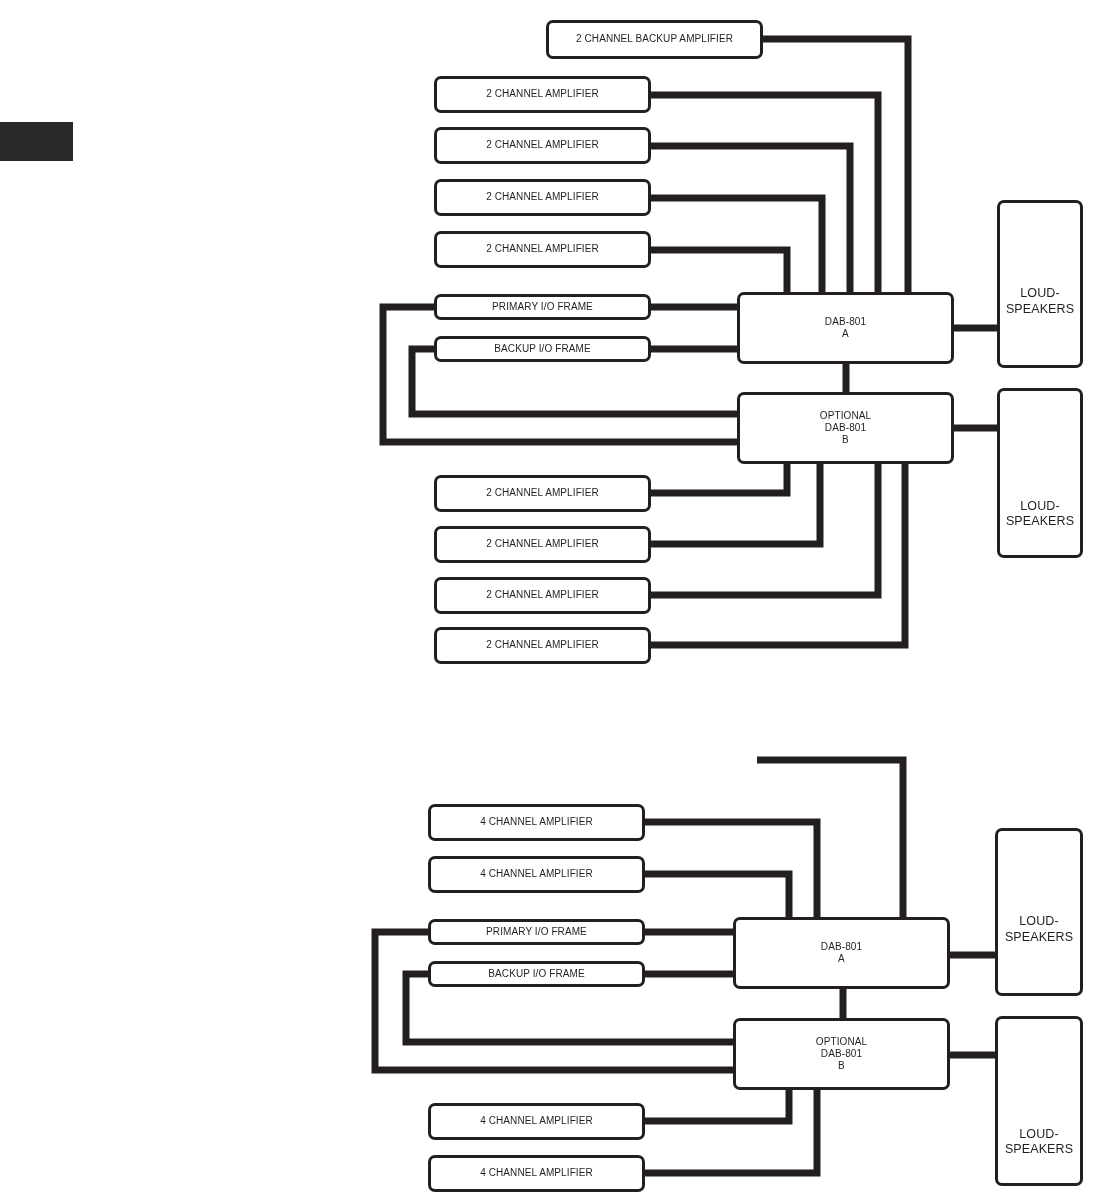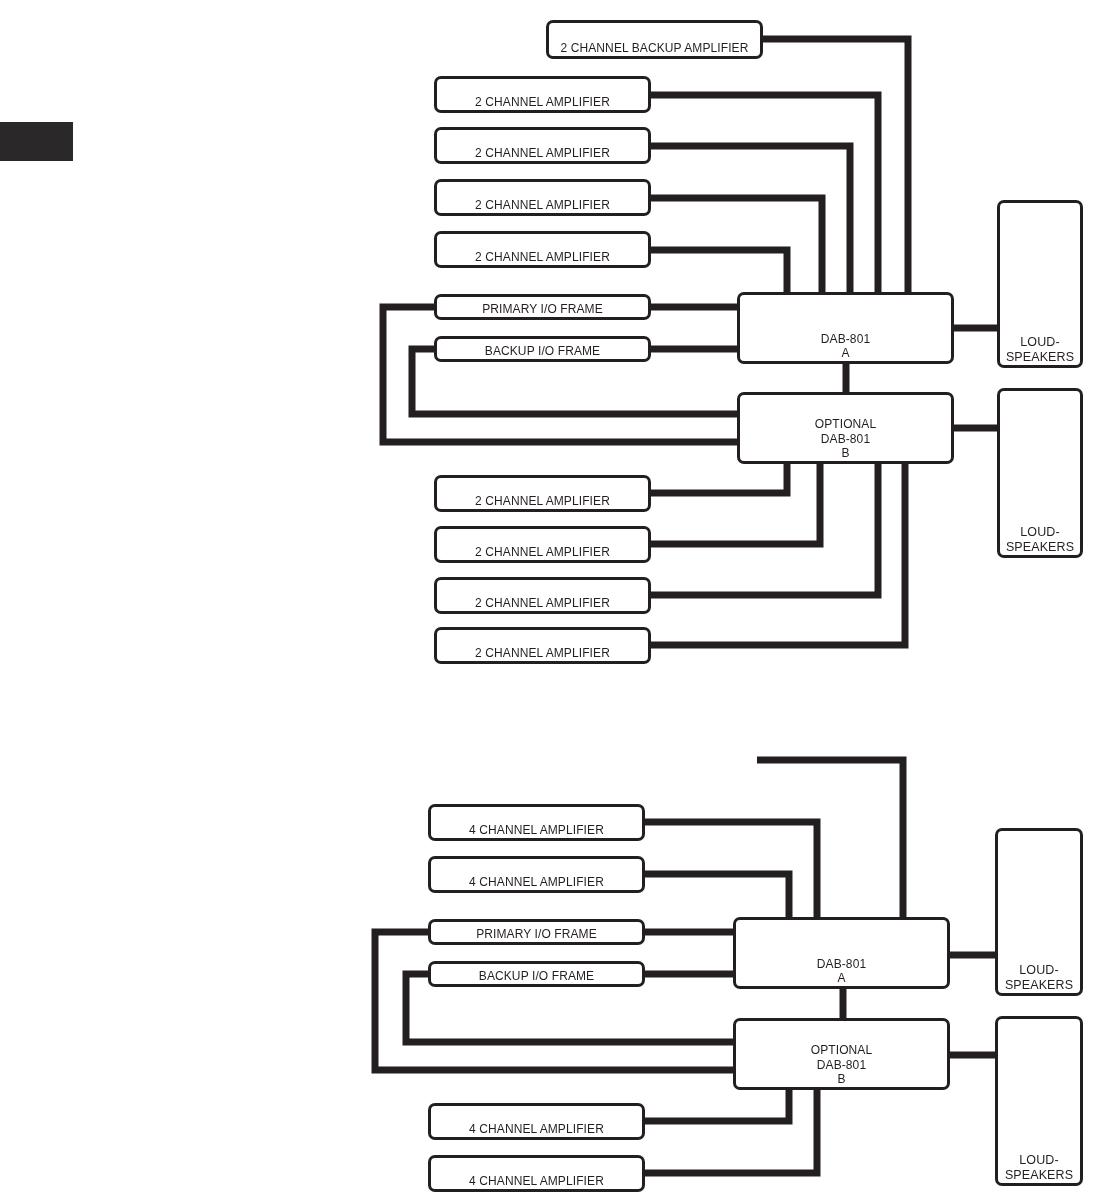--- a/index.html
+++ b/index.html
@@ -6,26 +6,26 @@
   body{
     width:1120px;height:1201px;position:relative;overflow:hidden;
     font-family:"Liberation Sans","DejaVu Sans",sans-serif;
     color:#231f20;
   }
   #stage{position:absolute;left:0;top:0;width:1120px;height:1201px;}
   svg.wires{position:absolute;left:0;top:0;width:1120px;height:1201px;overflow:visible;}
   .box{
     position:absolute;box-sizing:border-box;
     background:#ffffff;border:3px solid #231f20;border-radius:7px;
-    display:flex;align-items:flex-end;justify-content:center;text-align:center;
-    font-size:12px;letter-spacing:.1px;line-height:1.22;
+    display:flex;align-items:center;justify-content:center;text-align:center;
+    font-size:10px;letter-spacing:.1px;line-height:1.22;
     z-index:5;
   }
   .box .lbl{white-space:pre-line;display:block;}
-  .box.spk{font-size:12.5px;align-items:flex-end;padding-top:0;}
+  .box.spk{font-size:12.5px;align-items:center;padding-top:0;}
   .blackmark{
     position:absolute;background:#2b2829;z-index:6;
   }
 </style>
 </head>
 <body>
 
 <div id="stage">
 
   <svg class="wires" viewBox="0 0 1120 1201">

